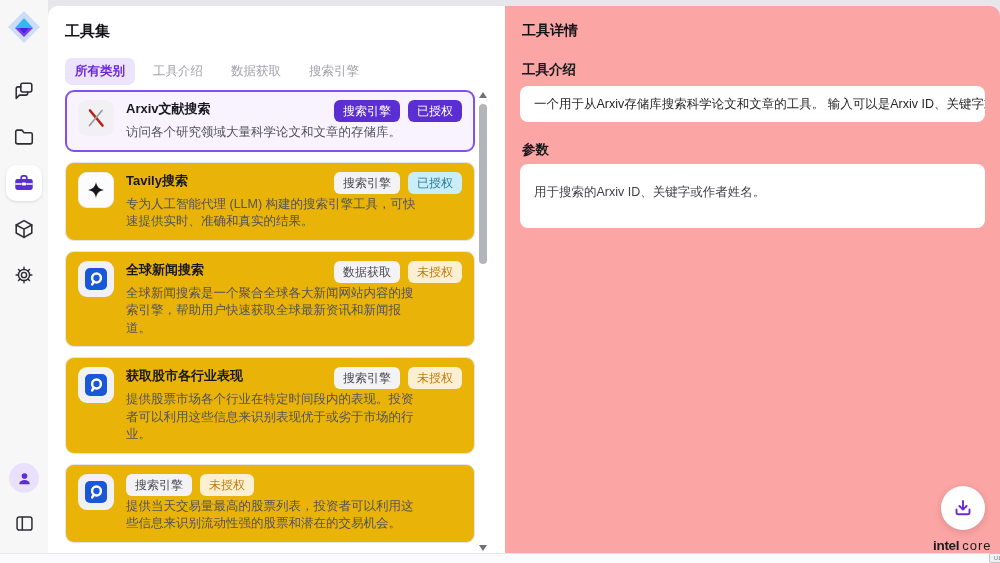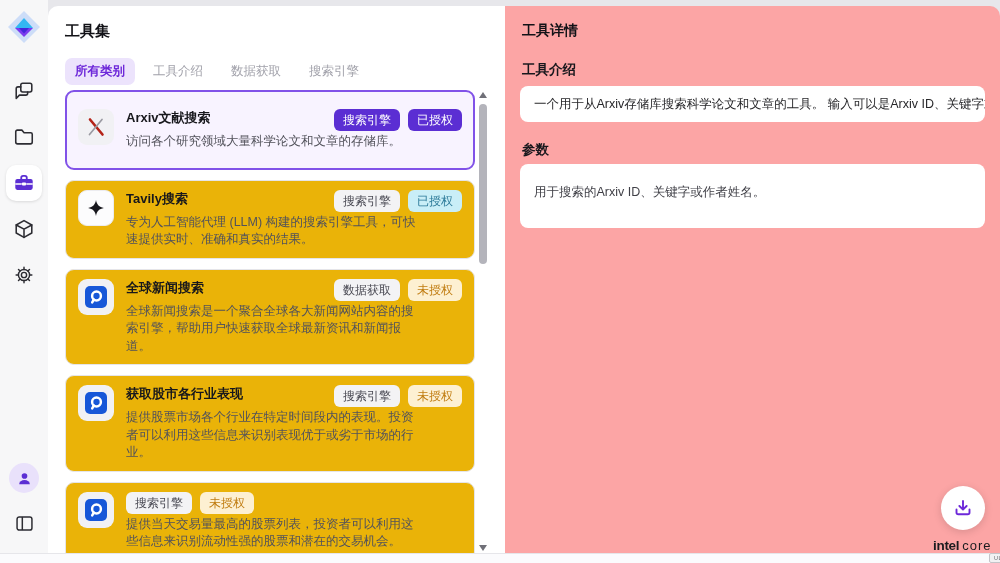--- a/index.html
+++ b/index.html
@@ -31,21 +31,21 @@
   }
   .panel-title { position:absolute; left:17px; top:16px; font-size:15px; font-weight:700; color:#121217; }
   .tabs { position:absolute; left:17px; top:52px; display:flex; gap:8px; align-items:center; }
   .tab { font-size:12.5px; color:#a1a1aa; padding:5px 10px; border-radius:7px; cursor:pointer; font-weight:500; white-space:nowrap; }
   .tab.active { background:#ece3fc; color:#6d28d9; font-weight:700; }
   .cards { position:absolute; left:17px; top:84px; width:410px; height:463px; overflow:hidden; display:flex; flex-direction:column; gap:10px; }
   .card {
     background:#eab308; border:1px solid #e5e5e9; border-radius:9px;
     padding:9px 12px; display:flex; gap:12px; cursor:pointer; flex-shrink:0;
   }
-  .card.selected { border:2px solid #8152e8; background:#f8f3ff; padding:17px 11px; }
+  .card.selected { border:2px solid #8152e8; background:#f8f3ff; padding:8px 11px; }
   .tool-icon { width:36px; height:36px; border-radius:9px; background:#f1f1f4; display:flex; align-items:center; justify-content:center; flex-shrink:0; }
   .tool-icon.white { background:#fcfcfd; border:1px solid #ececf0; }
   .qbox { width:22px; height:22px; background:#1757d8; border-radius:5px; display:flex; align-items:center; justify-content:center; }
   .card-content { flex:1; min-width:0; }
   .card-top { display:flex; justify-content:space-between; align-items:flex-start; }
   .card-title { font-size:13px; font-weight:700; line-height:17px; color:#17171c; white-space:nowrap; }
   .card-badges { display:flex; gap:8px; }
   .badge { font-size:12px; line-height:1; padding:5px 9px; border-radius:6px; white-space:nowrap; }
   .b-purple { background:#5b2ed3; color:#ffffff; }
   .b-gray   { background:#f3f3f5; color:#4b4b55; }

